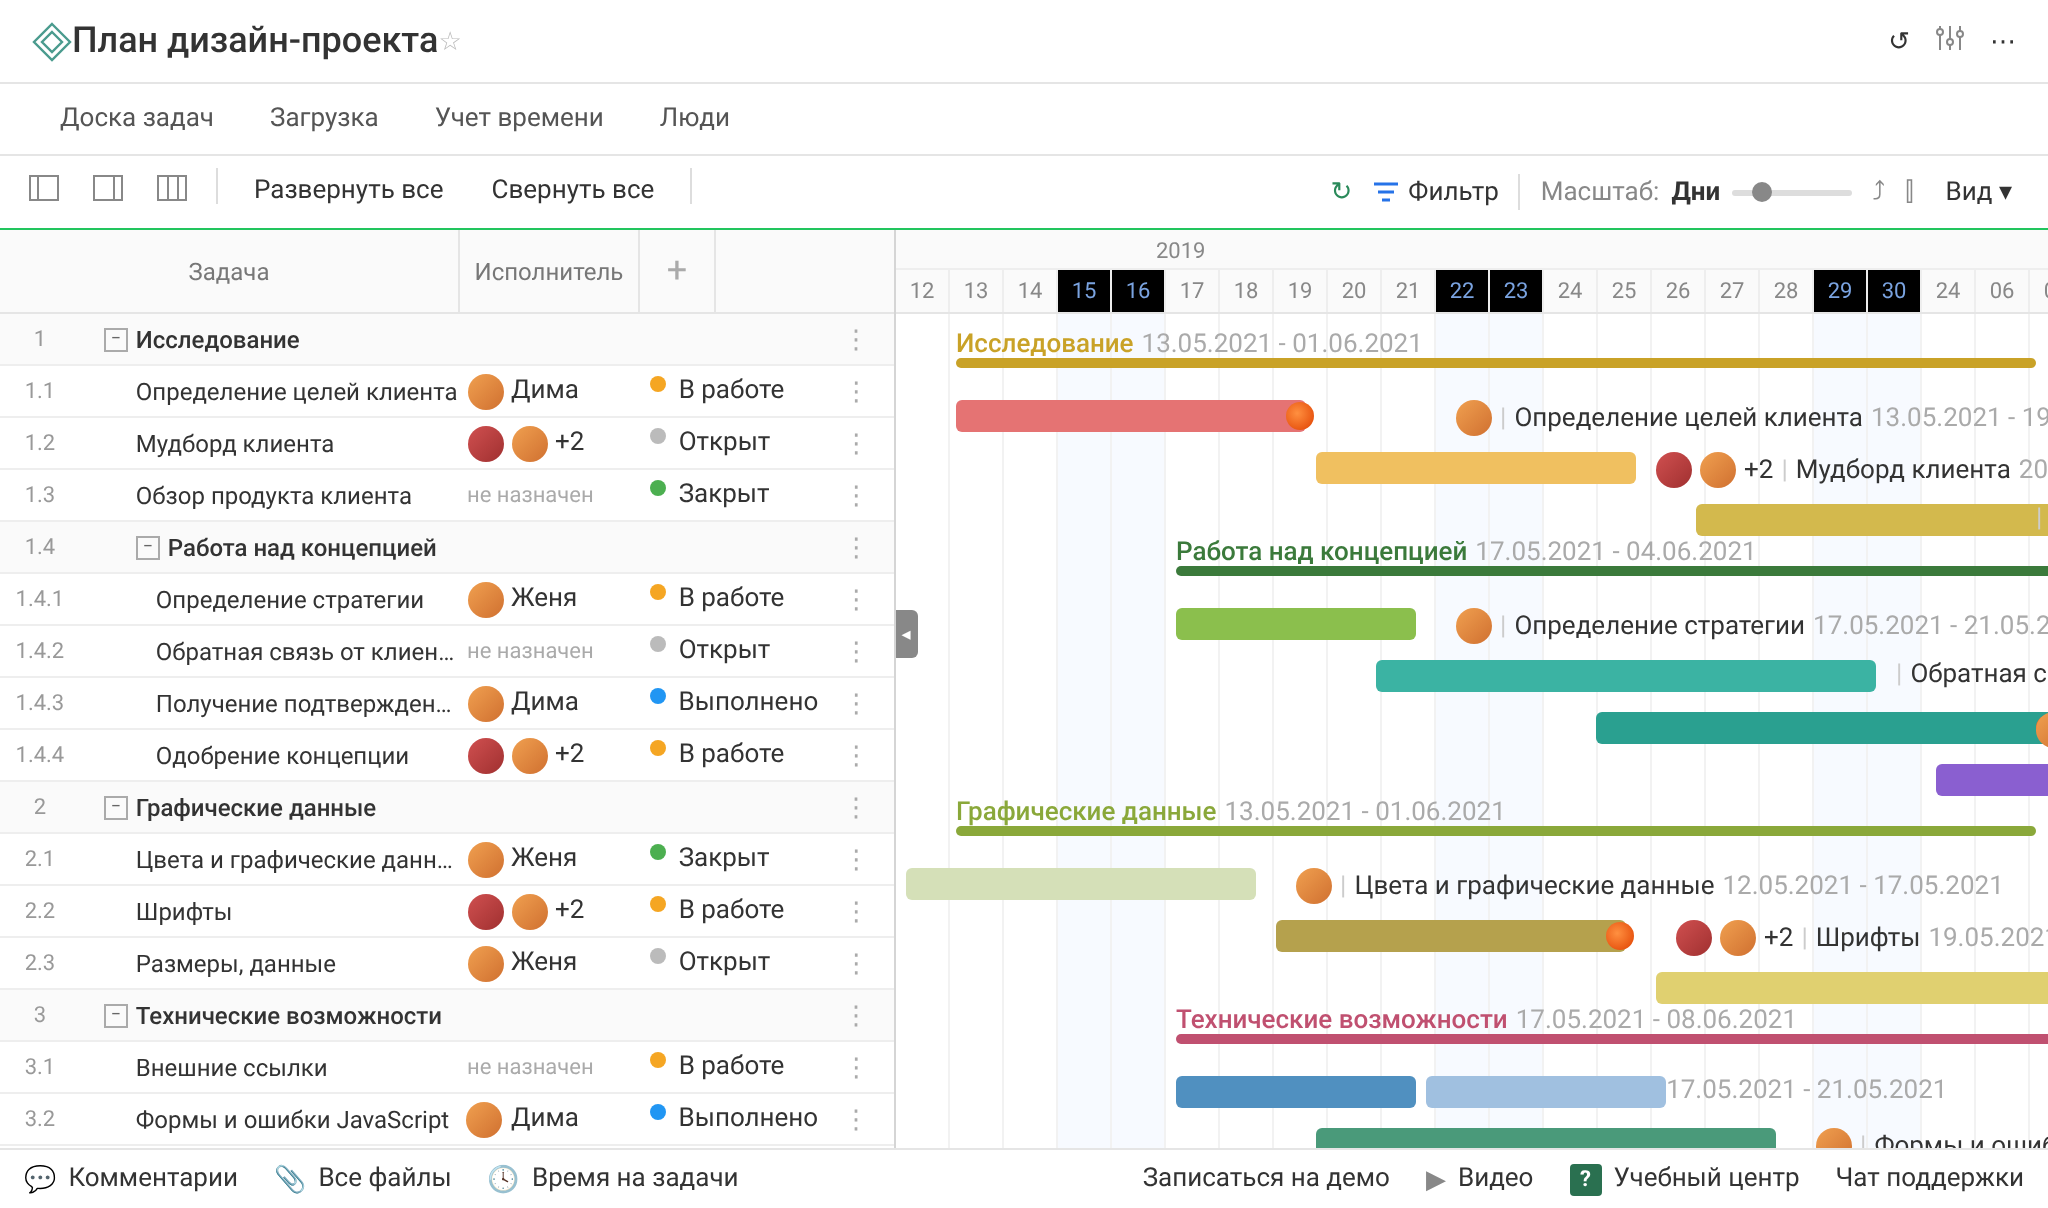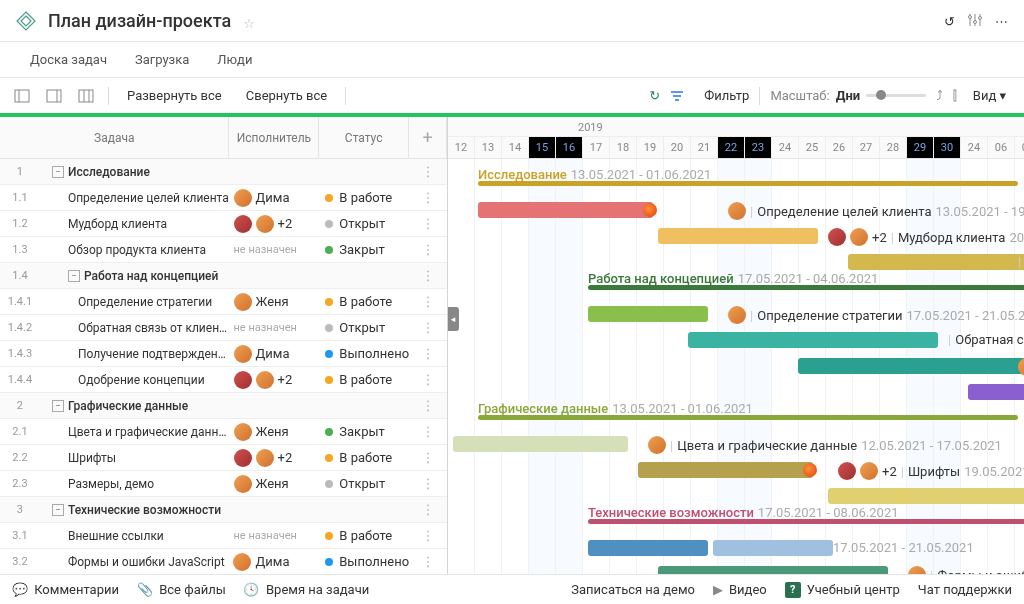--- a/index.html
+++ b/index.html
@@ -1,30 +1,30 @@
 <!DOCTYPE html>
 <html><head>
 <meta charset="utf-8">
 <style>
 *{box-sizing:border-box;margin:0;padding:0;font-family:-apple-system,BlinkMacSystemFont,"Segoe UI",Roboto,sans-serif;font-size:13px;color:#333}
 body{background:#fff;width:1024px;height:604px;overflow:hidden;display:flex;flex-direction:column}
-.header{display:flex;align-items:flex-end;padding:10px 16px;gap:12px;border-bottom:1px solid #e5e5e5}
+.header{display:flex;align-items:center;padding:10px 16px;border-bottom:1px solid #e5e5e5}
 .logo{width:20px;height:20px;display:flex;align-items:center;justify-content:center;color:#4a9b8e}
 .title{font-size:18px;font-weight:500}
 .star{color:#bbb;cursor:pointer}
 .header-right{margin-left:auto;display:flex;gap:12px;align-items:center;color:#888}
 .tabs{display:flex;padding:0 16px;border-bottom:1px solid #e5e5e5}
 .tab{padding:10px 14px;cursor:pointer;color:#555}
 .tab.active{color:#2673e8;border-bottom:2px solid #2673e8;font-weight:500}
-.toolbar{display:flex;align-items:center;padding:6px 12px;gap:12px;border-bottom:4px solid #22c55e;font-size:12px;color:#666}
+.toolbar{display:flex;padding:6px 12px;gap:12px;border-bottom:1px solid #22c55e;font-size:12px;color:#666}
 .toolbar-ico{width:20px;height:20px;display:flex;align-items:center;justify-content:center;cursor:pointer;color:#888}
 .tsep{width:1px;height:18px;background:#ddd}
 .toolbar-btn{cursor:pointer;padding:4px 6px}
 .toolbar-right{margin-left:auto;display:flex;align-items:center;gap:10px}
-.filter-btn{display:flex;align-items:center;gap:20px;color:#2673e8;cursor:pointer}
+.filter-btn{display:flex;align-items:center;gap:4px;color:#2673e8;cursor:pointer}
 .scale{display:flex;align-items:center;gap:6px;font-size:12px}
 .scale-track{width:60px;height:3px;background:#ddd;border-radius:2px;position:relative}
 .scale-thumb{width:10px;height:10px;background:#888;border-radius:50%;position:absolute;left:10px;top:-4px}
 .content{flex:1;display:flex;overflow:hidden;position:relative}
 .left-pane{width:448px;display:flex;flex-direction:column;border-right:1px solid #d5d5d5}
 .col-headers{display:flex;height:42px;border-bottom:1px solid #e5e5e5;background:#fafafa}
 .colh{display:flex;align-items:center;justify-content:center;color:#777;font-size:12px;border-right:1px solid #e5e5e5}
 .colh.task{width:230px}
 .colh.assignee{width:90px}
 .colh.status{width:90px}
@@ -37,21 +37,21 @@
 .c-task .toggle{width:12px;height:12px;border:1px solid #aaa;display:flex;align-items:center;justify-content:center;font-size:9px;color:#666;flex-shrink:0}
 .c-task.d1{padding-left:12px}
 .c-task.d2{padding-left:28px}
 .c-task.d3{padding-left:38px}
 .c-task .txt{white-space:nowrap;overflow:hidden;text-overflow:ellipsis;font-size:12px}
 .row.group .txt{font-weight:500}
 .c-ass{width:90px;display:flex;align-items:center;gap:4px;font-size:12px;color:#555;padding-left:4px}
 .c-ass.na{color:#aaa;font-size:11px}
 .avatar{width:18px;height:18px;border-radius:50%;background:linear-gradient(135deg,#f0a050,#d07030);flex-shrink:0}
 .avatar.a2{background:linear-gradient(135deg,#d05050,#a03030)}
-.c-stat{width:90px;display:flex;align-items:center;gap:6px;font-size:12px;padding-left:6px}
+.c-stat{width:90px;display:flex;gap:6px;font-size:12px;padding-left:6px}
 .dot{width:8px;height:8px;border-radius:50%}
 .dot.orange{background:#f5a623}
 .dot.grey{background:#bbb}
 .dot.green{background:#4caf50}
 .dot.blue{background:#2196f3}
 .c-menu{width:38px;text-align:center;color:#aaa;cursor:pointer}
 .right-pane{flex:1;position:relative;overflow:hidden}
 .tl-header{height:42px;border-bottom:1px solid #e5e5e5;position:relative;background:#fafafa}
 .tl-year{position:absolute;left:130px;top:4px;font-size:11px;color:#888}
 .tl-days{position:absolute;bottom:0;left:0;display:flex}
@@ -94,20 +94,21 @@
           <circle cx="13" cy="6" r="1.5" fill="#fff"></circle>
         </svg>
     </span>
     <span>⋯</span>
   </div>
 </div>
 
 <div class="tabs">
   <div class="tab">Доска задач</div>
   <div class="tab">Загрузка</div>
+  <div class="tab">Учет времени</div>
   <div class="tab">Люди</div>
 </div>
 
 <div class="toolbar">
   <span class="toolbar-ico">
       <svg width="16" height="14" viewBox="0 0 16 14" stroke="#888" fill="none">
         <rect x="1" y="1" width="14" height="12"></rect>
         <path d="M5 1v12"></path>
       </svg>
     </span>
@@ -147,21 +148,20 @@
     <span style="color:#888">⫿</span>
     <span class="toolbar-btn"><span>Вид</span> ▾</span>
   </div>
 </div>
 
 <div class="content">
   <div class="left-pane">
     <div class="col-headers">
       <div class="colh task">Задача</div>
       <div class="colh assignee">Исполнитель</div>
-      <div class="colh status">Статус</div>
       <div class="colh add">+</div>
     </div>
     <div class="rows" id="rows">
         <div class="row group">
           <div class="c-num">1</div>
           <div class="c-task d1">
             <span class="toggle">−</span>
             <span class="txt">Исследование</span>
           </div>
           <div class="c-ass"></div>
@@ -316,21 +316,21 @@
           </div>
           <div class="c-stat">
             <span class="dot orange"></span>
             <span>В работе</span>
           </div>
           <div class="c-menu">⋮</div>
         </div>
         <div class="row">
           <div class="c-num">2.3</div>
           <div class="c-task d2">
-            <span class="txt">Размеры, демо</span>
+            <span class="txt">Размеры, данные</span>
           </div>
           <div class="c-ass">
             <span class="avatar a1"></span>
             <span>Женя</span>
           </div>
           <div class="c-stat">
             <span class="dot grey"></span>
             <span>Открыт</span>
           </div>
           <div class="c-menu">⋮</div>

